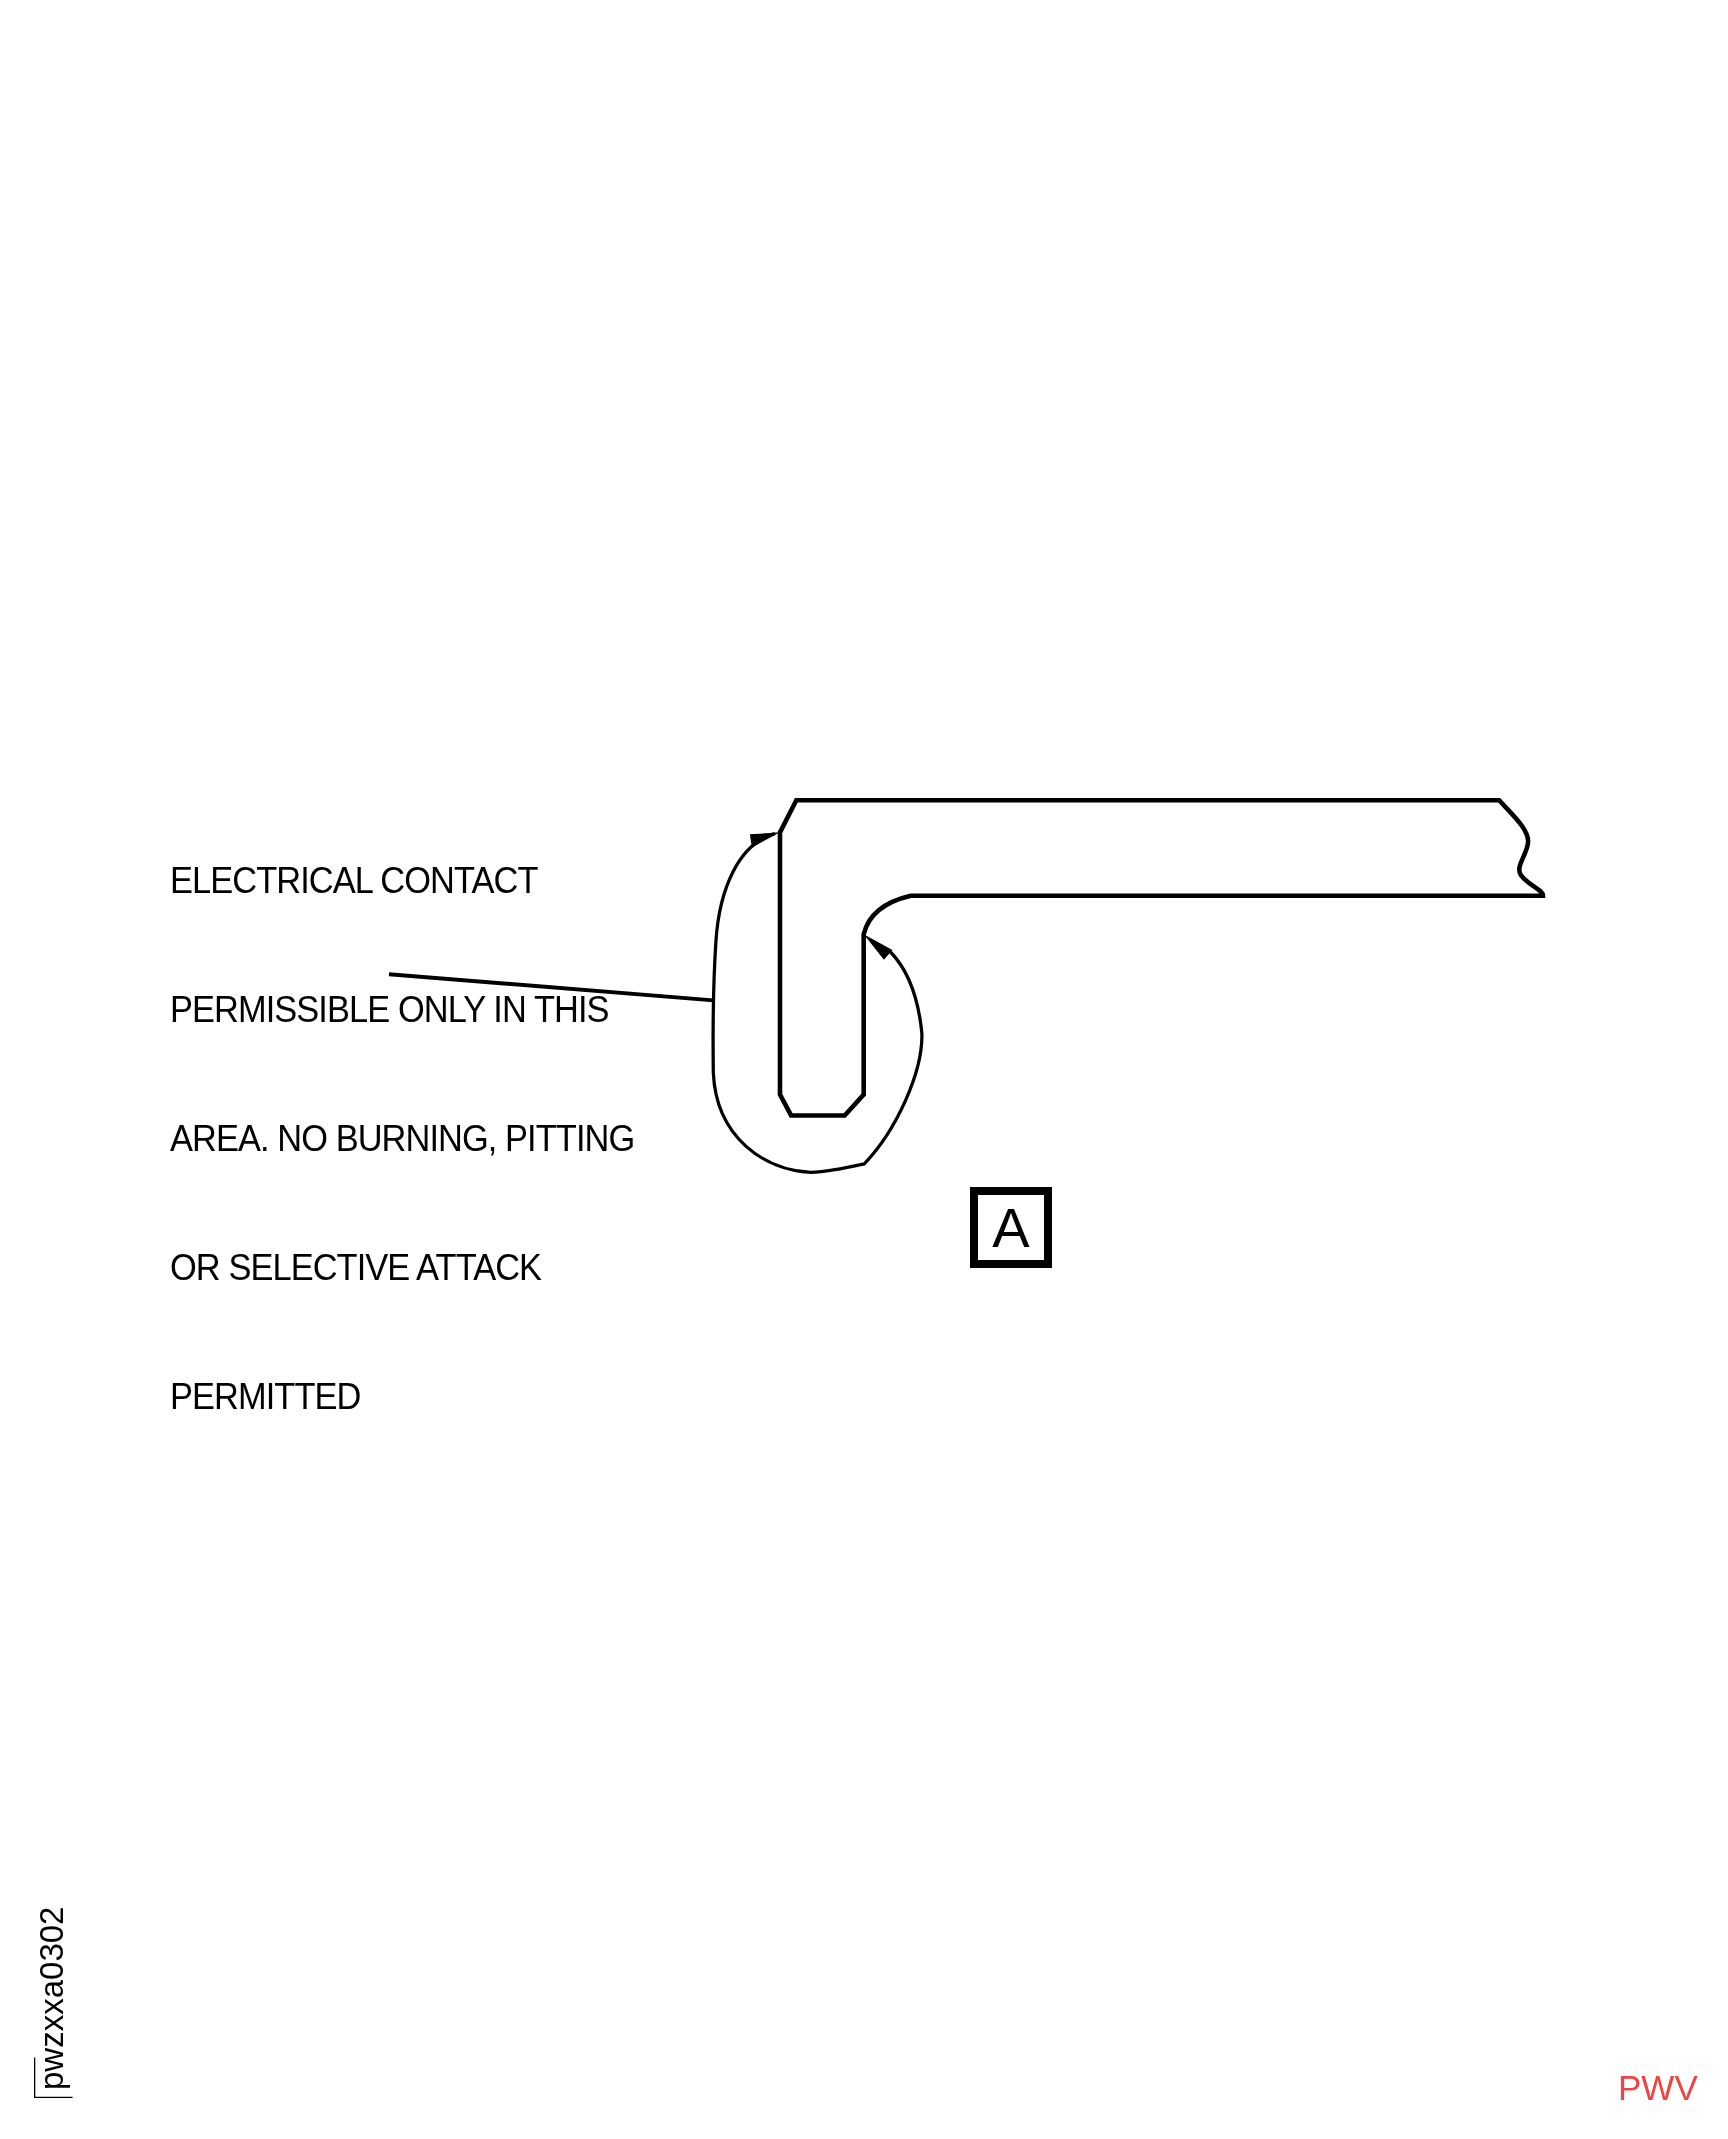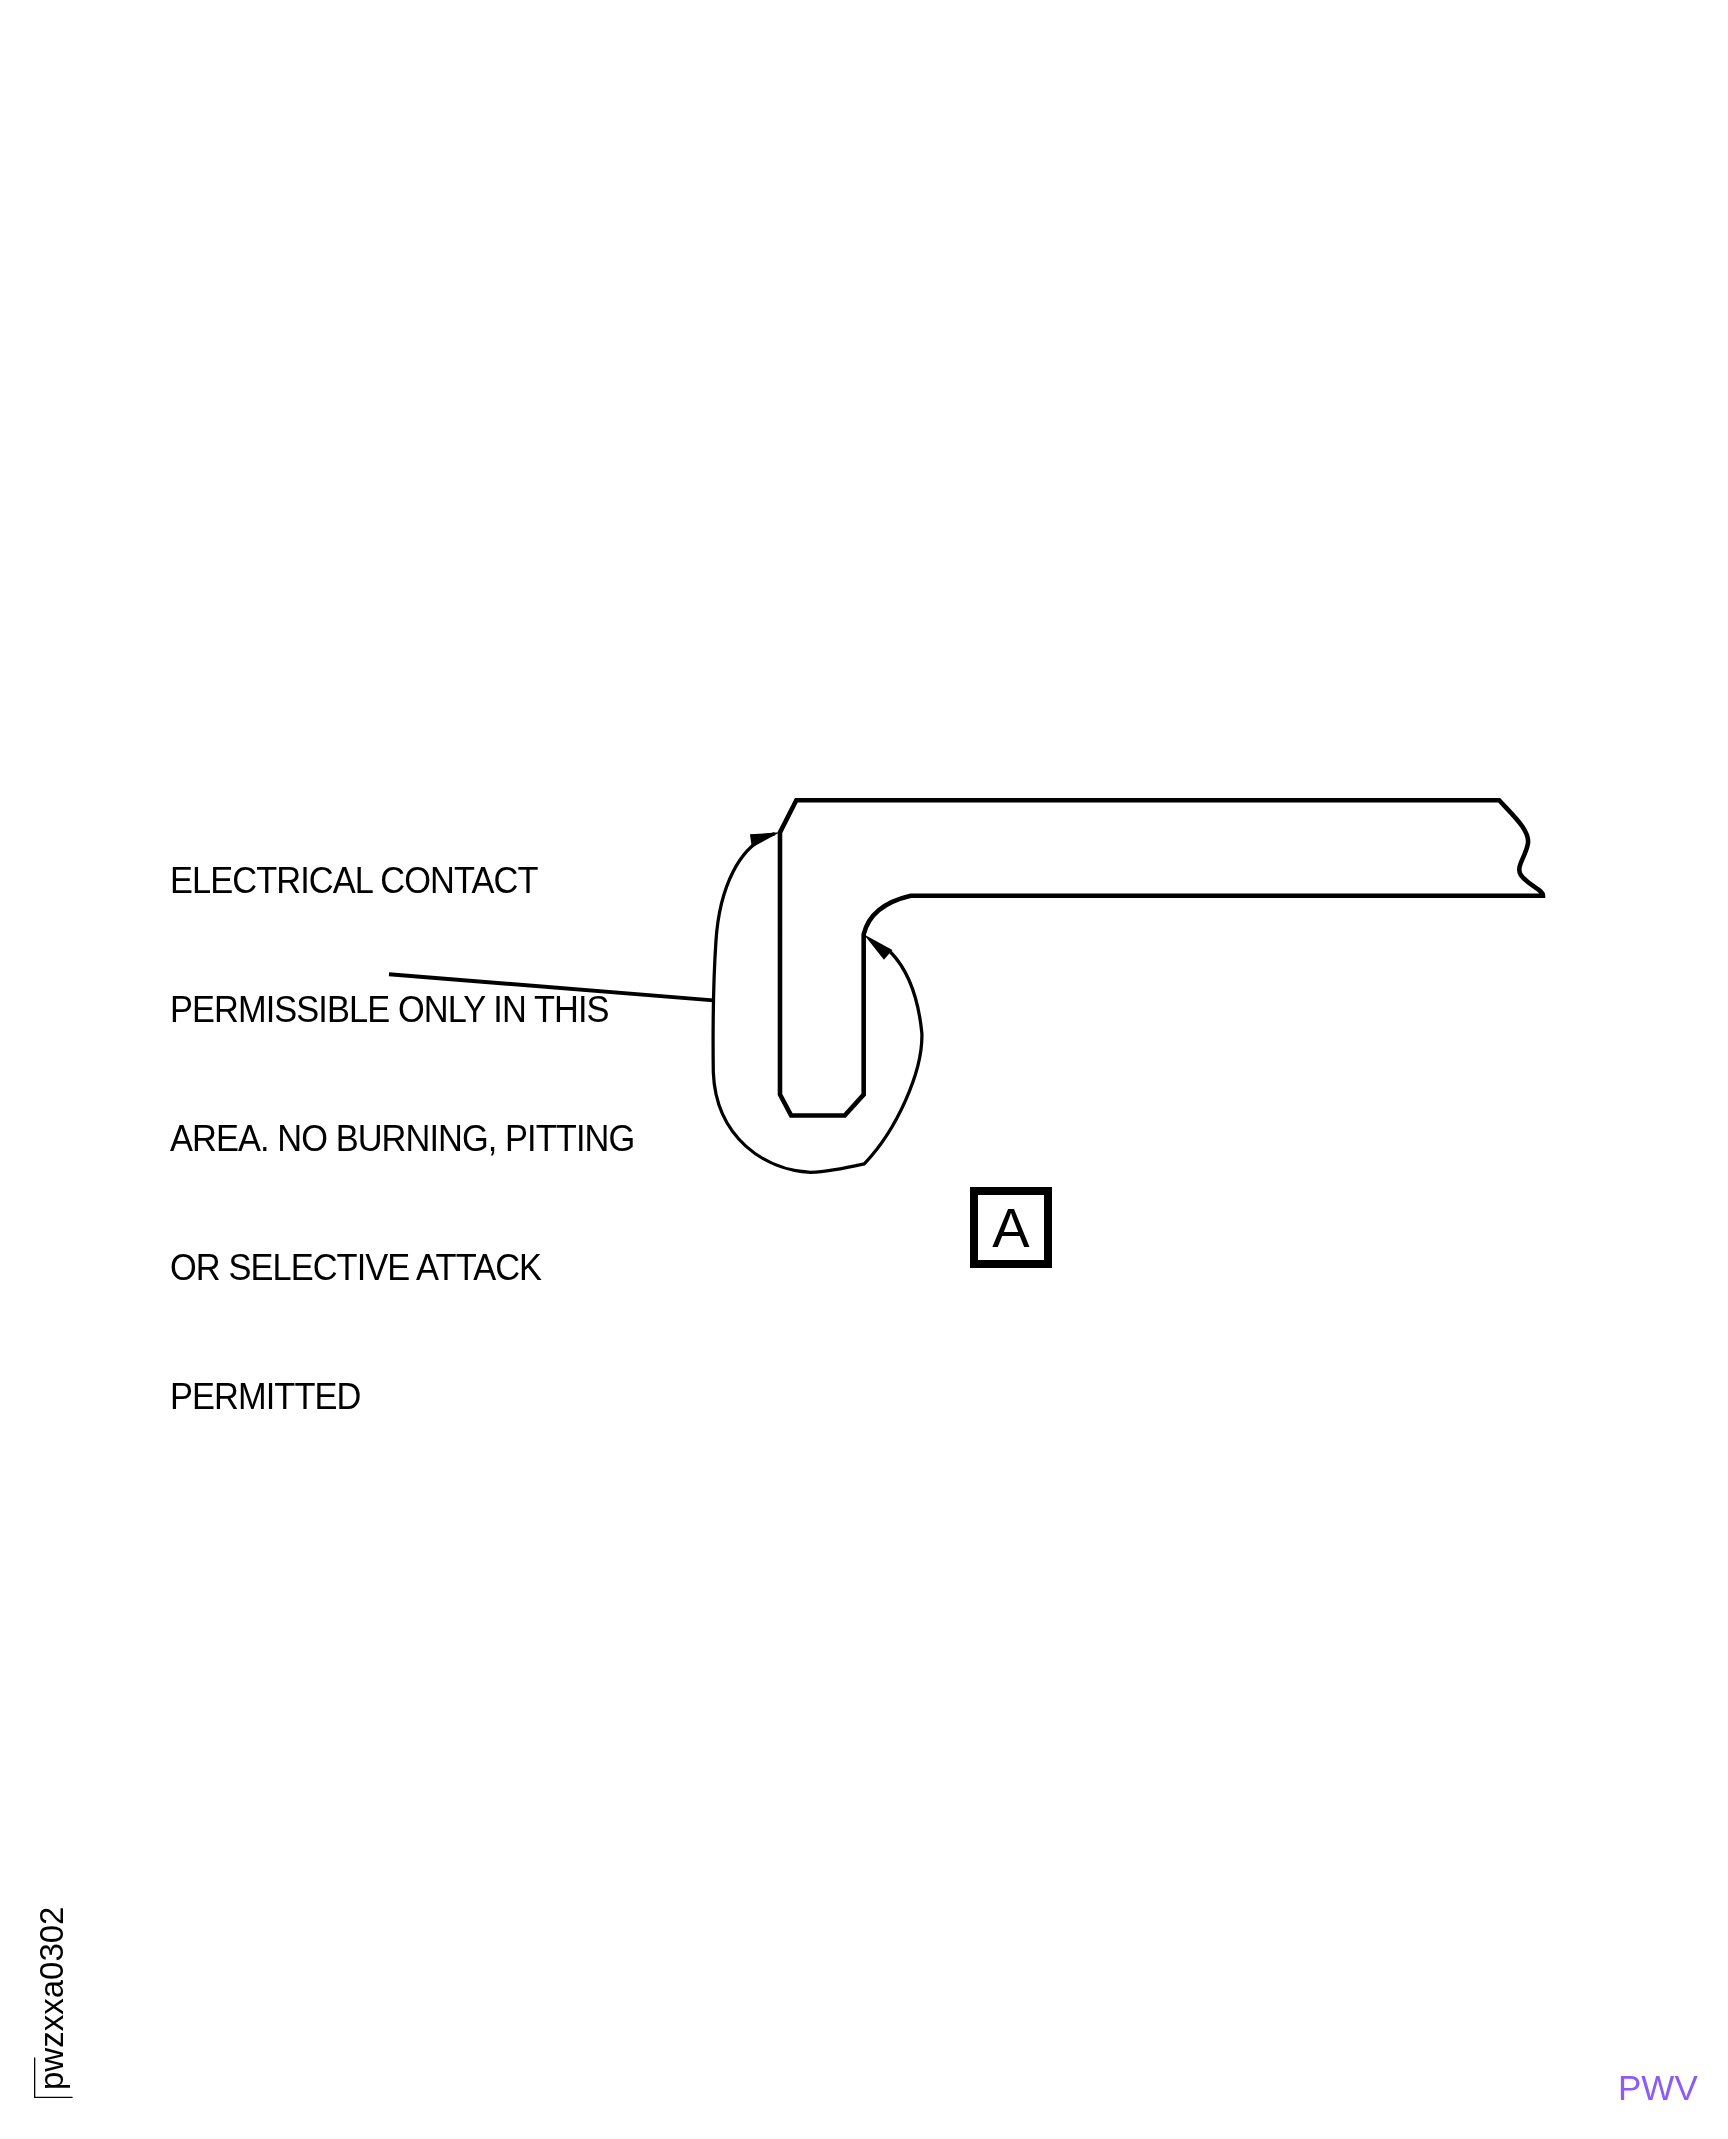--- a/index.html
+++ b/index.html
@@ -18,21 +18,21 @@
     display:flex; align-items:center; justify-content:center;
     font-family:"Liberation Sans", sans-serif; font-size:56px; color:#000; line-height:1;
   }
   .fig-id {
     position:absolute; left:35px; top:2090px;
     font-family:"Liberation Sans", sans-serif; font-size:33px; color:#000;
     transform:rotate(-90deg); transform-origin:left top; white-space:nowrap; line-height:1;
   }
   .code {
     position:absolute; left:1618px; top:2070px;
-    font-family:"Liberation Sans", sans-serif; font-size:35px; color:#8b5cf6; line-height:1;
+    font-family:"Liberation Sans", sans-serif; font-size:35px; color:#ef4444; line-height:1;
   }
 </style>
 </head>
 <body>
 
 <svg id="canvas" viewBox="0 0 2643 3273" xmlns="http://www.w3.org/2000/svg">
 
   <path d="M 1218 1224 L 2293 1224
            C 2315 1248, 2340 1270, 2337 1290
            C 2334 1310, 2318 1325, 2326 1338

